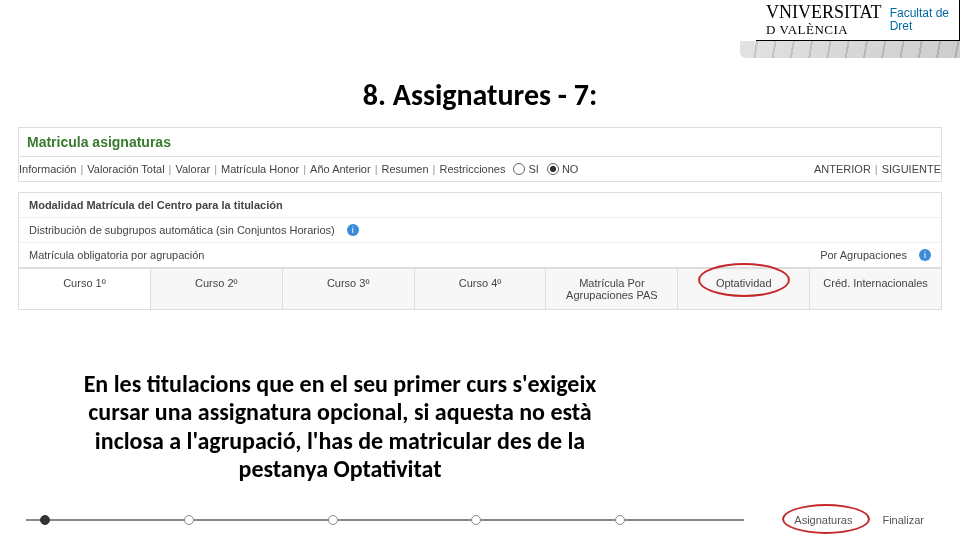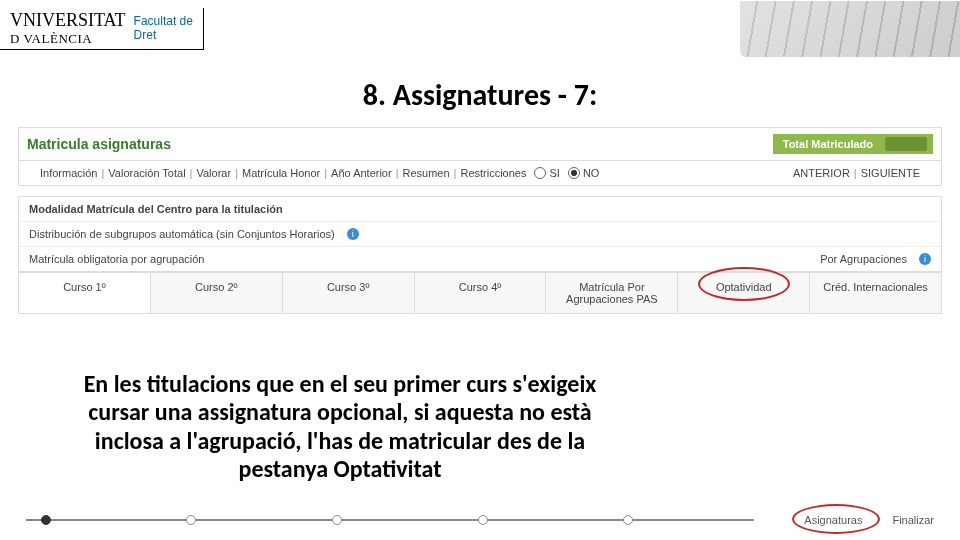--- a/index.html
+++ b/index.html
@@ -1,54 +1,54 @@
 <!DOCTYPE html>
 <html><head>
 <meta charset="utf-8">
 <style>
   * { box-sizing: border-box; margin: 0; padding: 0; }
   body { font-family: Arial, Helvetica, sans-serif; background: #fff; width: 960px; height: 540px; overflow: hidden; position: relative; }
 
-  .top-bar { display: flex; align-items: center; height: 58px; }
+  .top-bar { display: flex; align-items: flex-end; height: 58px; flex-direction: column; }
   .logo-block { display: flex; align-items: center; gap: 8px; padding: 4px 10px; border: 1px solid #000; border-top: none; border-left: none; background: #fff; }
   .uni-logo { font-family: "Times New Roman", serif; font-size: 18px; line-height: 0.9; }
   .uni-logo small { font-size: 13px; letter-spacing: 0.5px; }
   .faculty { color: #0369a1; font-size: 12px; line-height: 1.1; }
   .keyboard-photo { margin-left: auto; width: 220px; height: 56px; background: linear-gradient(135deg, #d9d9d9, #bcbcbc); border-bottom-left-radius: 6px; position: relative; overflow: hidden; }
   .keyboard-photo::before { content: ""; position: absolute; inset: 0; background: repeating-linear-gradient(100deg, rgba(255,255,255,0.25) 0 16px, rgba(0,0,0,0.08) 16px 18px); }
 
   .slide-title { text-align: center; font-size: 30px; font-weight: bold; padding: 18px 0 14px; font-family: Calibri, Arial, sans-serif; }
 
   .app { margin: 0 18px; }
   .app-header { background: #fff; border: 1px solid #ddd; padding: 6px 8px; font-size: 14px; color: #3a7a2f; font-weight: bold; display: flex; align-items: center; }
   .total-chip { margin-left: auto; background: #8fb94b; color: #fff; font-size: 11px; font-weight: bold; padding: 4px 60px 4px 10px; position: relative; }
   .total-chip::after { content: ""; position: absolute; right: 6px; top: 3px; width: 42px; height: 14px; background: #6a9434; border-radius: 2px; }
 
-  .menu-row { background: #fff; border: 1px solid #ddd; border-top: none; padding: 6px 21px; font-size: 11px; color: #444; display: flex; align-items: center; gap: 4px; }
+  .menu-row { background: #fff; border: 1px solid #ddd; border-top: none; padding: 6px 0; font-size: 11px; color: #444; display: flex; align-items: center; gap: 4px; }
   .menu-row .sep { color: #999; }
   .menu-row .radio { display: inline-flex; align-items: center; gap: 3px; margin-left: 4px; }
   .menu-row .radio::before { content: ""; width: 10px; height: 10px; border: 1px solid #666; border-radius: 50%; display: inline-block; }
   .menu-row .radio.sel::before { background: radial-gradient(circle, #333 0 40%, #fff 45% 100%); }
 
   .panel { background: #fff; border: 1px solid #ddd; margin-top: 10px; font-size: 11px; color: #444; }
   .panel .panel-title { font-weight: bold; padding: 6px 10px; border-bottom: 1px solid #eee; }
   .panel .row { padding: 6px 10px; border-bottom: 1px solid #eee; display: flex; align-items: center; gap: 12px; }
   .panel .row.yellow { background: #fdf1c7; }
   .panel .row:last-child { border-bottom: none; }
   .info-dot { width: 12px; height: 12px; border-radius: 50%; background: #3a8bd8; color: #fff; font-size: 9px; text-align: center; line-height: 12px; display: inline-block; }
 
   .tabs { display: flex; border: 1px solid #ddd; font-size: 11px; color: #444; }
   .tabs .tab { flex: 1; text-align: center; padding: 8px 4px; border-right: 1px solid #ddd; background: #f7f7f7; position: relative; }
   .tabs .tab:last-child { border-right: none; }
   .tabs .tab.active { background: #fff; }
   .circle-mark { position: absolute; top: -6px; left: 50%; transform: translateX(-50%); width: 92px; height: 34px; border: 2px solid #c62828; border-radius: 50%; pointer-events: none; }
 
   .note-box { position: absolute; left: 60px; top: 368px; width: 560px; background: #fff; font-family: Calibri, Arial, sans-serif; font-size: 24px; font-weight: bold; text-align: center; line-height: 1.18; padding: 2px 6px; }
 
-  .footer-row { position: absolute; bottom: 14px; left: 0; right: 0; display: flex; align-items: center; padding: 0 26px; }
+  .footer-row { position: absolute; bottom: 14px; left: 0; right: 10px; display: flex; align-items: center; padding: 0 26px; }
   .track { flex: 1; height: 2px; background: #888; position: relative; margin-right: 20px; }
   .dot { position: absolute; top: -4px; width: 10px; height: 10px; border: 1px solid #888; border-radius: 50%; background: #fff; }
   .dot.fill { background: #333; border-color: #333; }
   .foot-link { font-size: 11px; color: #555; margin-left: 30px; position: relative; }
   .foot-link.circled .circle-mark2 { position: absolute; top: -10px; left: -12px; width: 88px; height: 30px; border: 2px solid #c62828; border-radius: 50%; }
 </style>
 </head>
 <body>
 
 <div class="top-bar">
@@ -64,21 +64,20 @@
   </div>
   <div class="keyboard-photo"></div>
 </div>
 
 <div class="slide-title">8. Assignatures - 7:</div>
 
 <div class="app">
 
   <div class="app-header">
     <span>Matricula asignaturas</span>
-    <span class="total-chip">Total Matriculado</span>
   </div>
 
   <div class="menu-row">
     <span>Información</span>
       <span class="sep">|</span>
     <span>Valoración Total</span>
       <span class="sep">|</span>
     <span>Valorar</span>
       <span class="sep">|</span>
     <span>Matrícula Honor</span>

